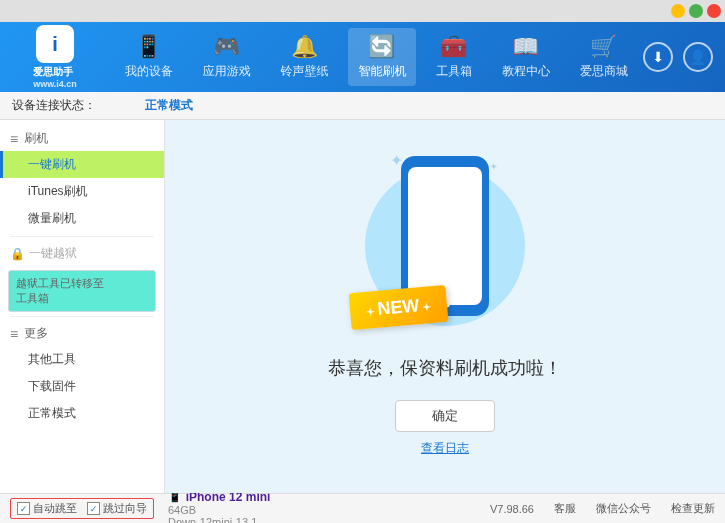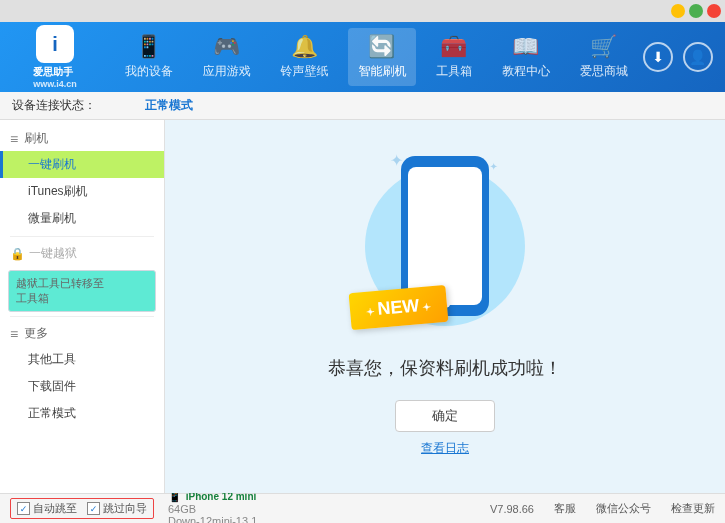--- a/index.html
+++ b/index.html
@@ -301,21 +301,21 @@
     .bottom-left { display: flex; align-items: center; gap: 8px; }
     .bottom-checkbox { display: flex; align-items: center; gap: 3px; cursor: pointer; }
     .checkbox-box {
       width: 13px; height: 13px;
       border: 1px solid #888;
       background: white;
       display: flex; align-items: center; justify-content: center;
       font-size: 9px; color: #1976D2;
     }
     .device-info { margin-left: 6px; }
-    .device-name { font-size: 10px; color: #15803d; font-weight: bold; }
+    .device-name { font-size: 12px; color: #4c1d95; font-weight: bold; }
     .device-detail { font-size: 11px; color: #888; }
     .bottom-right {
       margin-left: auto;
       display: flex;
       align-items: center;
       gap: 20px;
       font-size: 11px;
       color: #666;
     }
     .bottom-right a { color: #555; text-decoration: none; cursor: pointer; }

